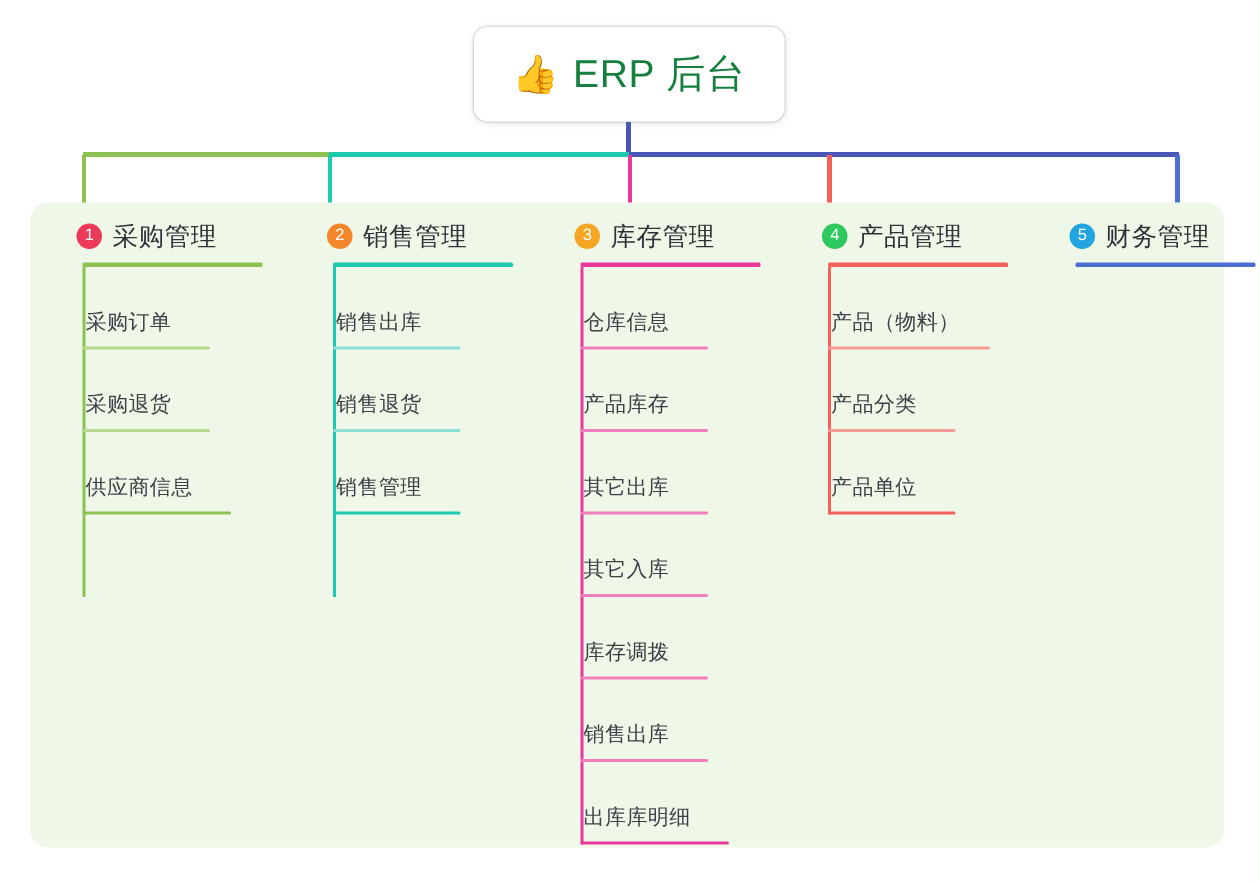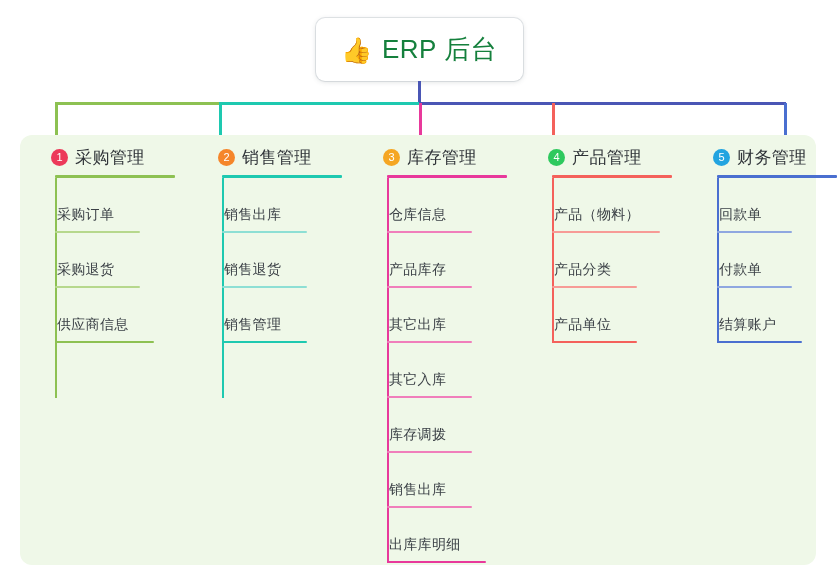--- a/index.html
+++ b/index.html
@@ -266,31 +266,16 @@
             <div class="item-rule" style="width: 85px; background: rgb(244, 97, 91);"></div>
           </div>
         </div>
       </div>
       <div class="column" style="left: 695px; width: 140px;">
         <div class="col-head">
           <span class="badge" style="background: rgb(34, 164, 224);">5</span>
           <span class="col-title">财务管理</span>
         </div>
         <div class="head-rule" style="width: 120px; background: rgb(74, 111, 208); margin-left: 22px;"></div>
-        <div class="col-body">
-          <div class="spine" style="background: rgb(74, 111, 208); height: 165px;"></div>
-          <div class="item">
-            <span class="item-label">回款单</span>
-            <div class="item-rule" style="width: 75px; background: rgb(143, 167, 224);"></div>
-          </div>
-          <div class="item">
-            <span class="item-label">付款单</span>
-            <div class="item-rule" style="width: 75px; background: rgb(143, 167, 224);"></div>
-          </div>
-          <div class="item">
-            <span class="item-label">结算账户</span>
-            <div class="item-rule" style="width: 85px; background: rgb(74, 111, 208);"></div>
-          </div>
-        </div>
       </div>
     </div>
 
 </div>
 
 </body></html>

